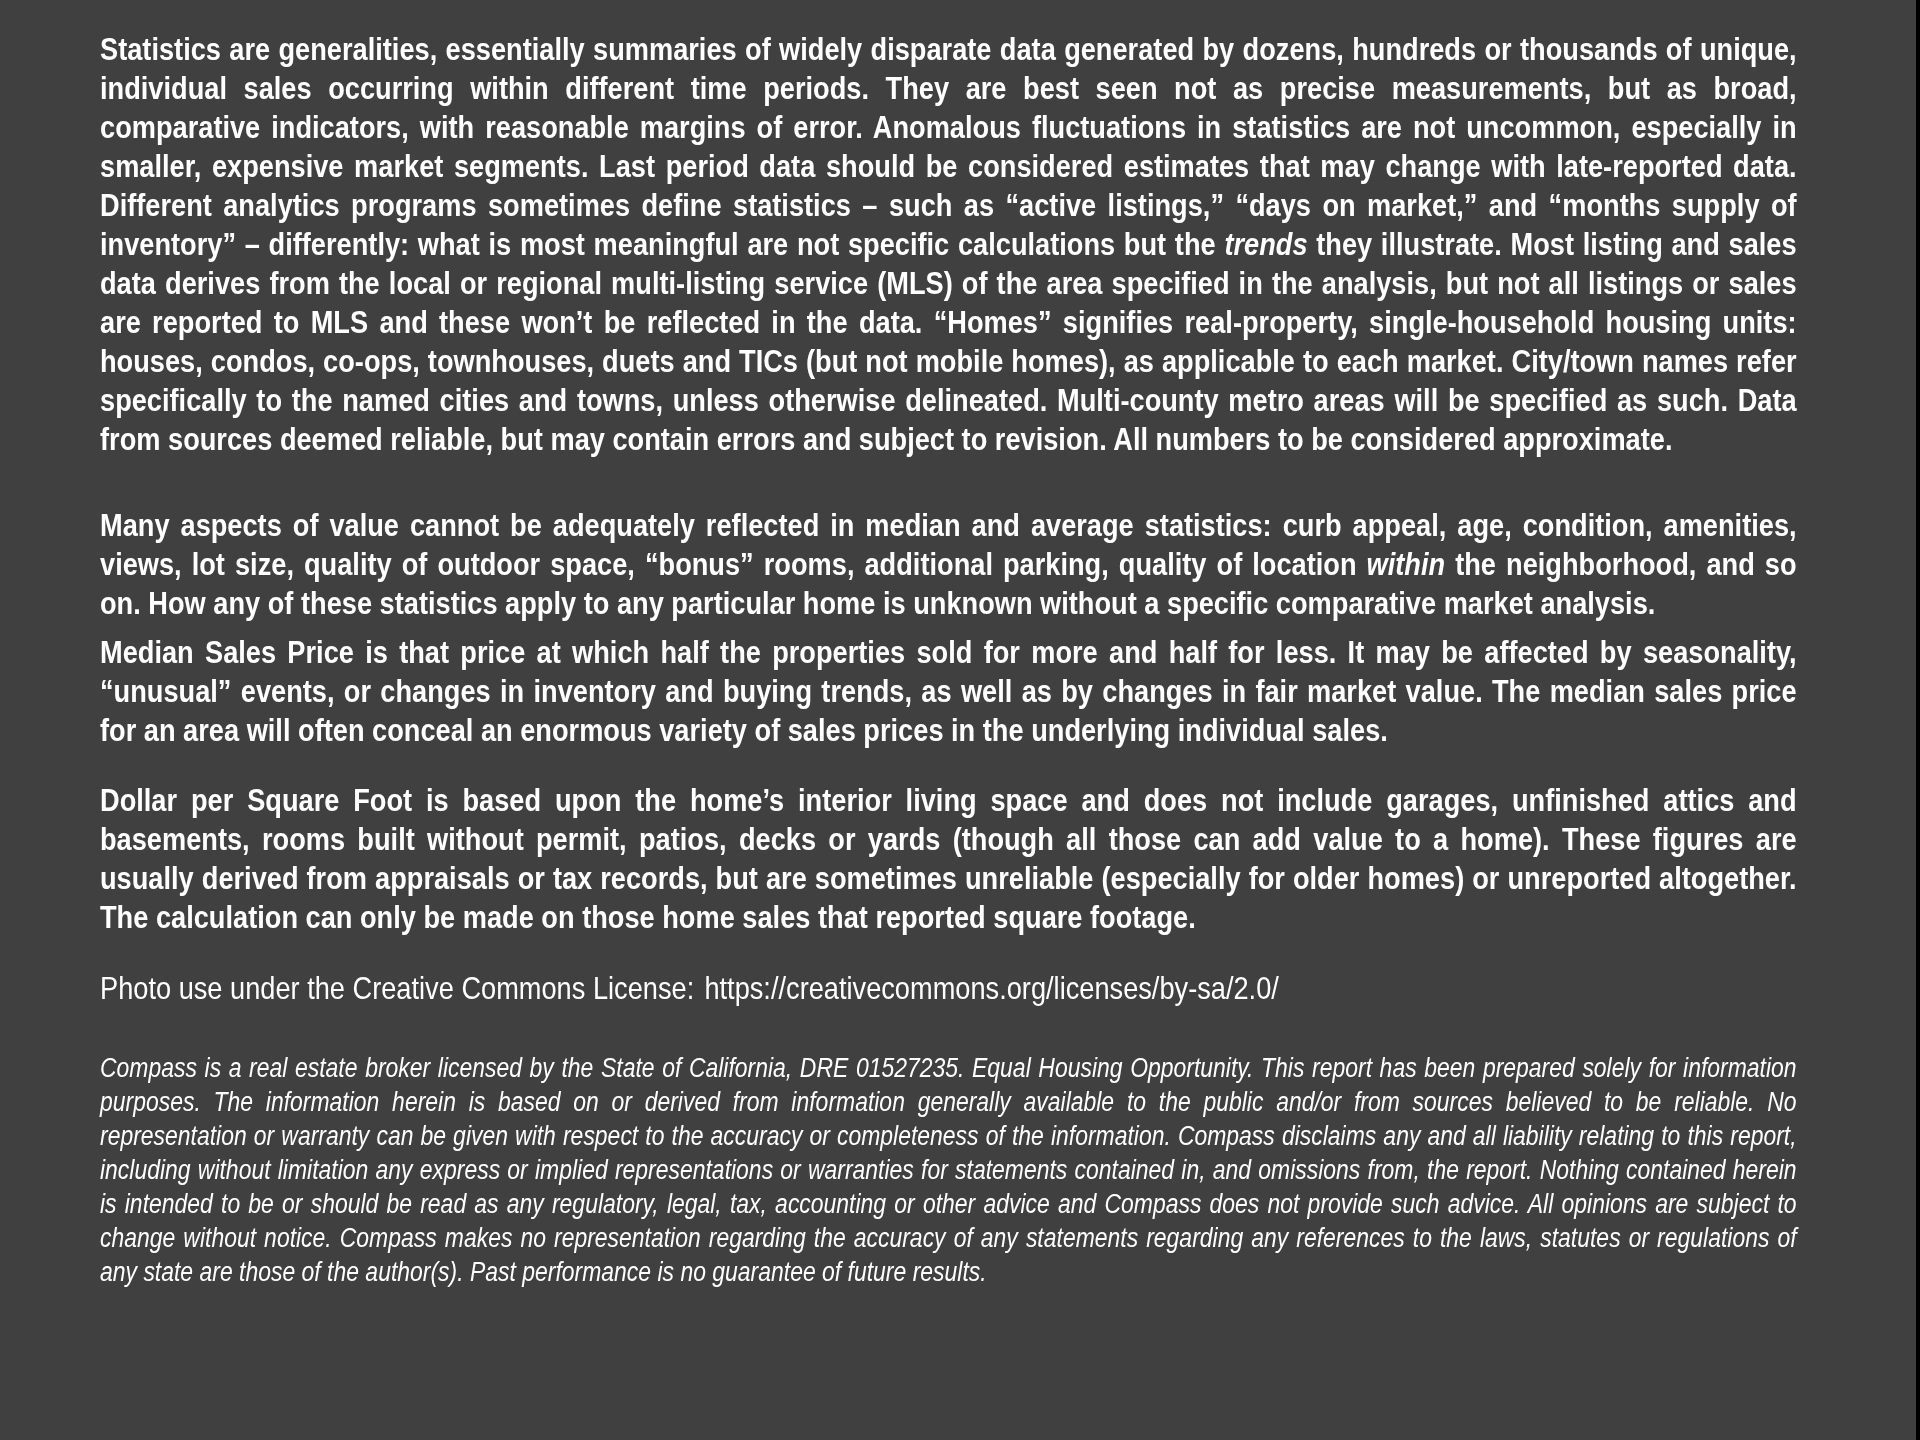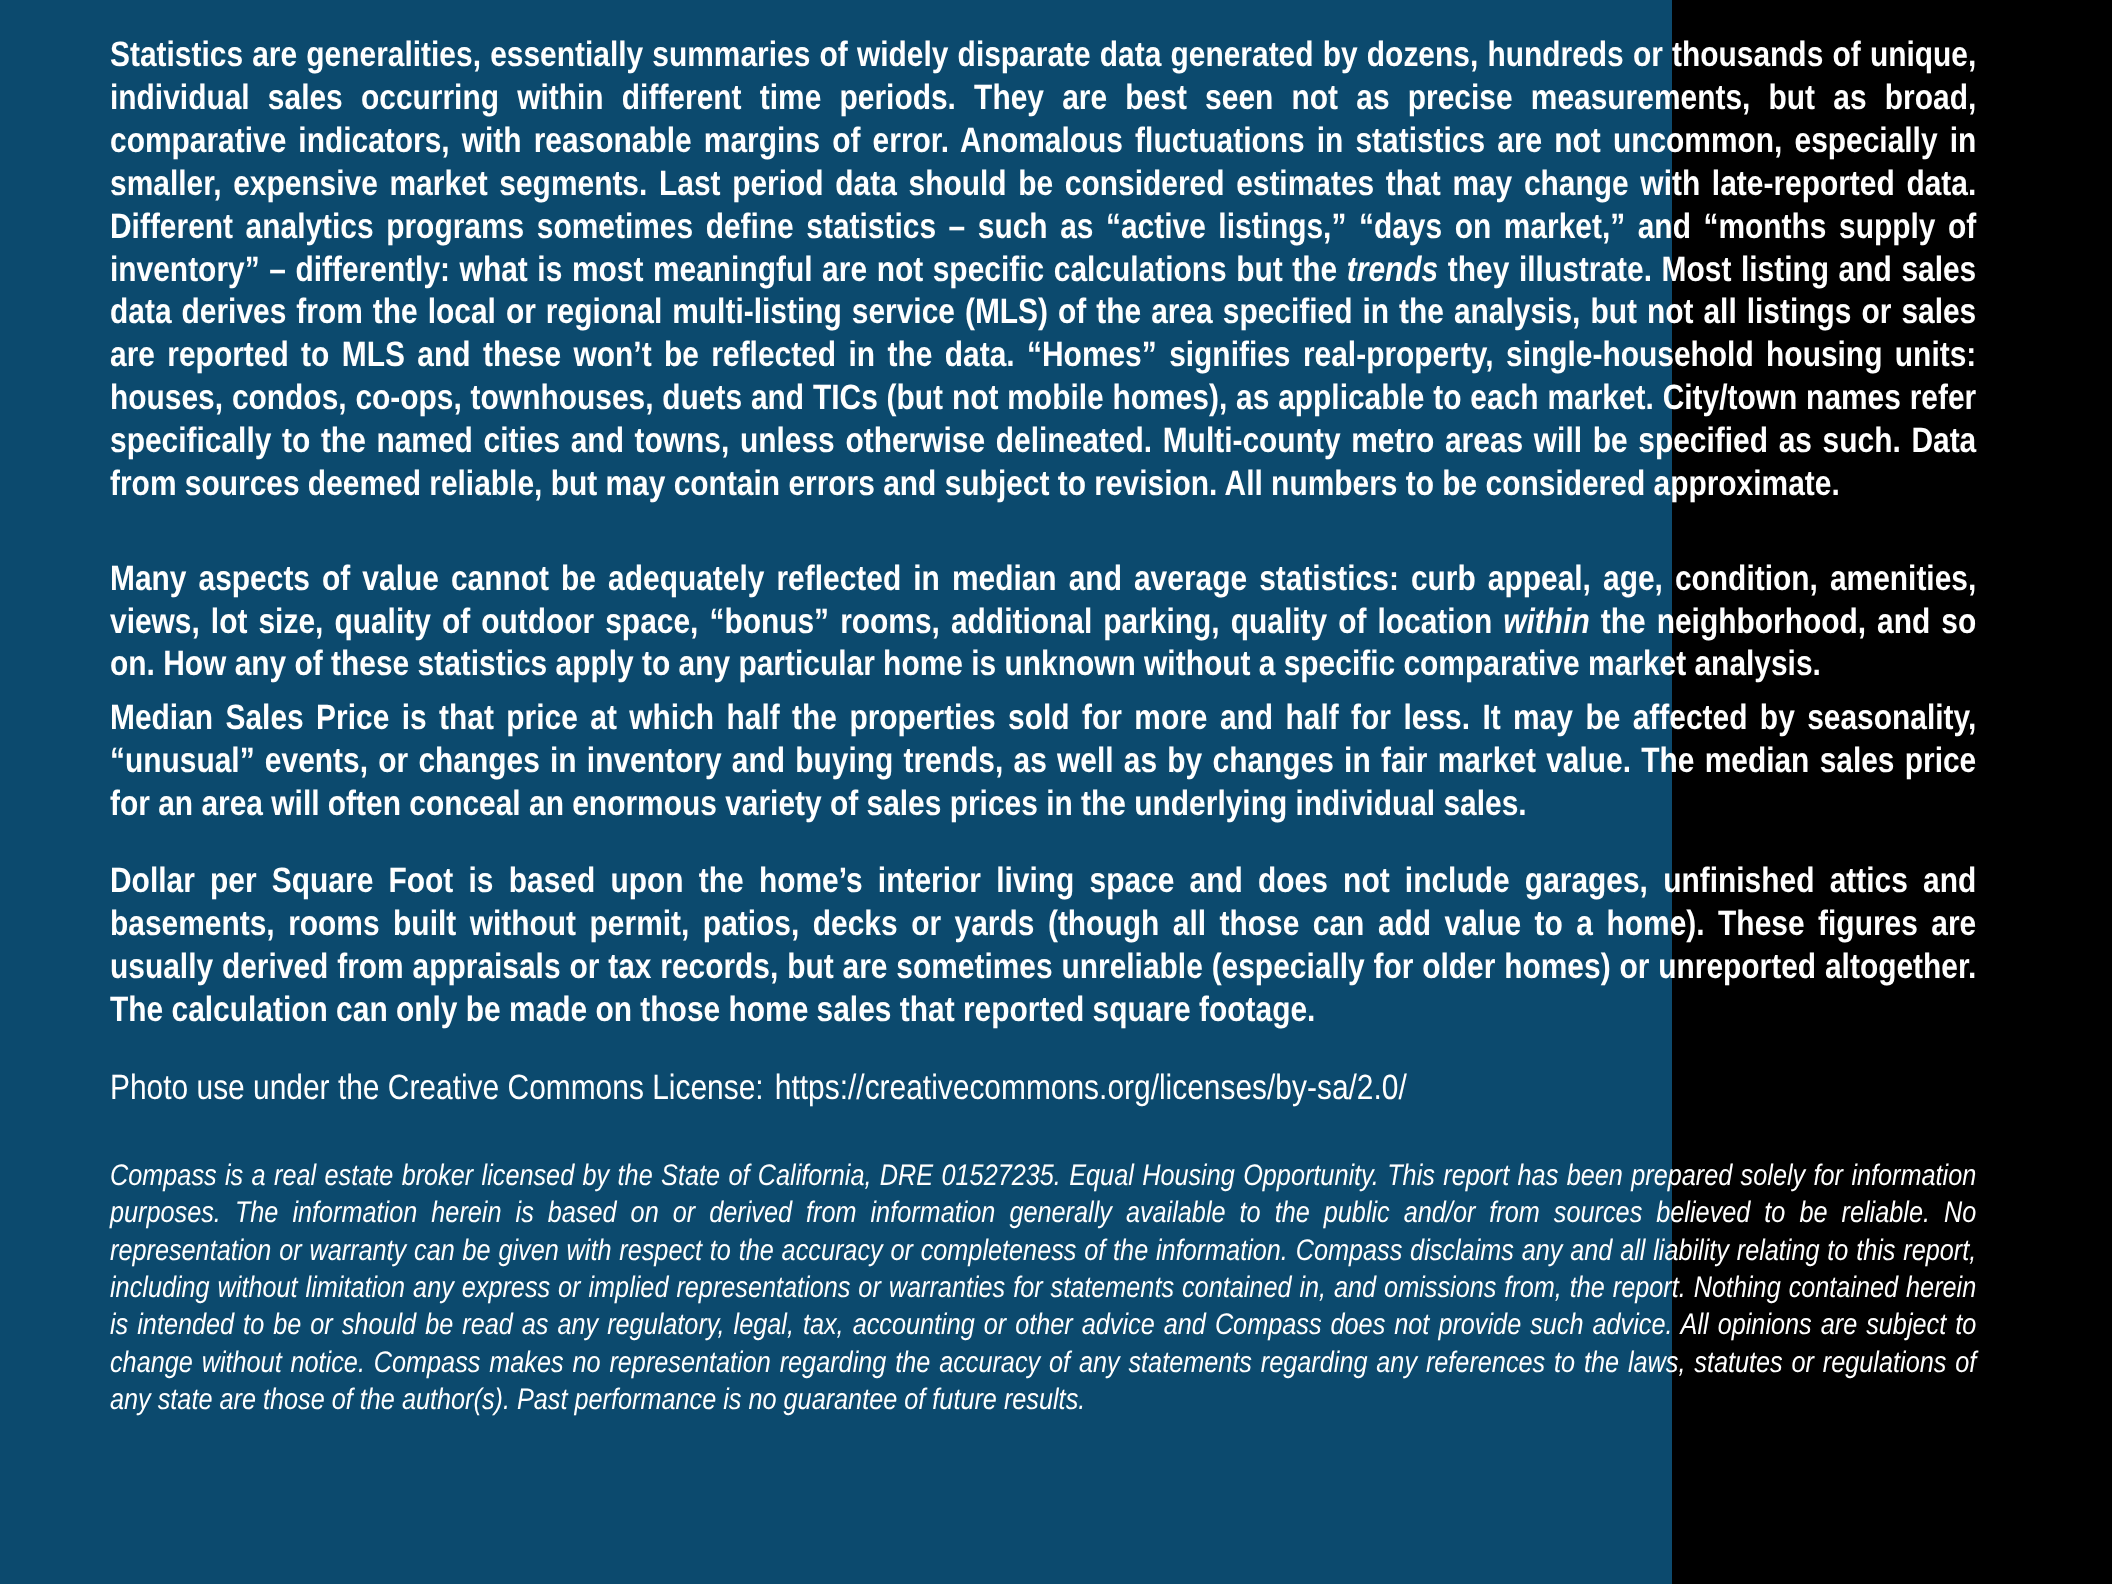--- a/index.html
+++ b/index.html
@@ -11,23 +11,23 @@
     width: 1920px;
     height: 1440px;
     overflow: hidden;
     position: relative;
     font-family: "Liberation Sans", sans-serif;
   }
   .slide {
     position: absolute;
     left: 0;
     top: 0;
-    width: 1520px;
+    width: 1916px;
     height: 1440px;
-    background: #0c4a6e;
+    background: #404040;
     text-decoration: underline;
   }
   .text-block {
     position: absolute;
     left: 100px;
     top: 30px;
     width: 1996px;              
     transform: scaleX(0.85);    
     transform-origin: top left;
     color: #ffffff;

